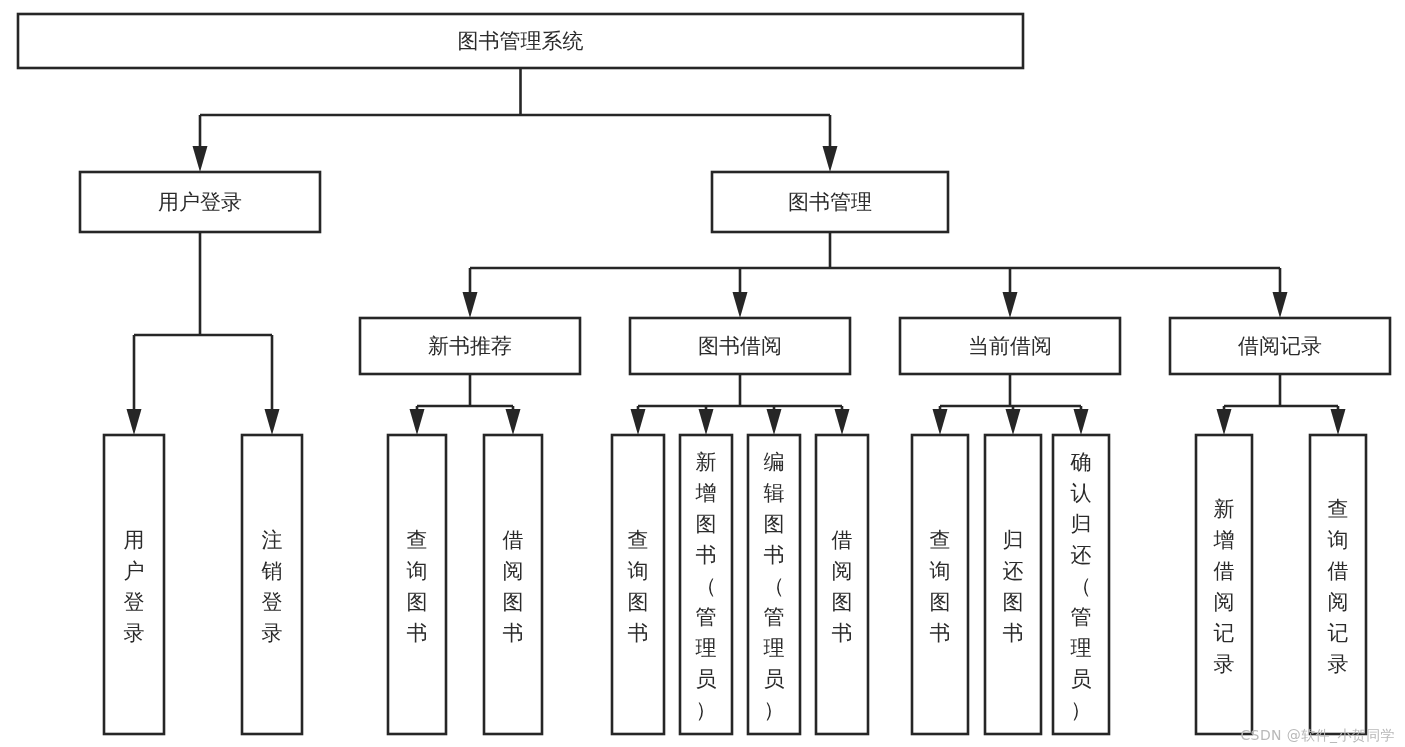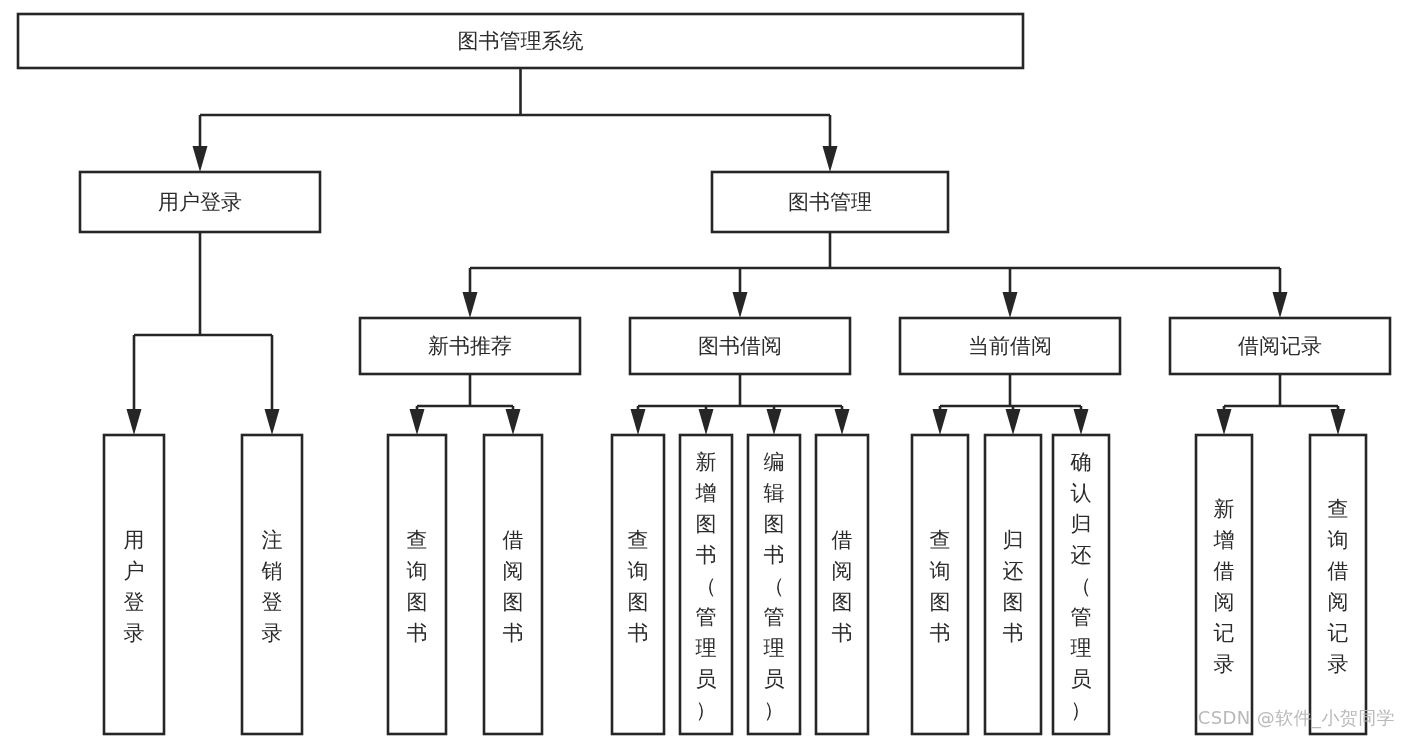--- a/index.html
+++ b/index.html
@@ -52,23 +52,23 @@
   }
   .node-label-v {
     fill: #2b2b2b;
     font-family: "DejaVu Sans", "Liberation Sans", sans-serif;
     font-size: 21px;
     text-anchor: middle;
   }
   .watermark-text {
     position: absolute;
     right: 10px;
-    bottom: 17px;
+    bottom: 2px;
     color: #b9b9b9;
-    font-size: 18px;
+    font-size: 14px;
     font-family: "DejaVu Sans", "Liberation Sans", sans-serif;
     letter-spacing: 0.4px;
     white-space: nowrap;
     pointer-events: none;
   }
 </style>
 </head>
 <body>
 
 <div id="diagram-root">

